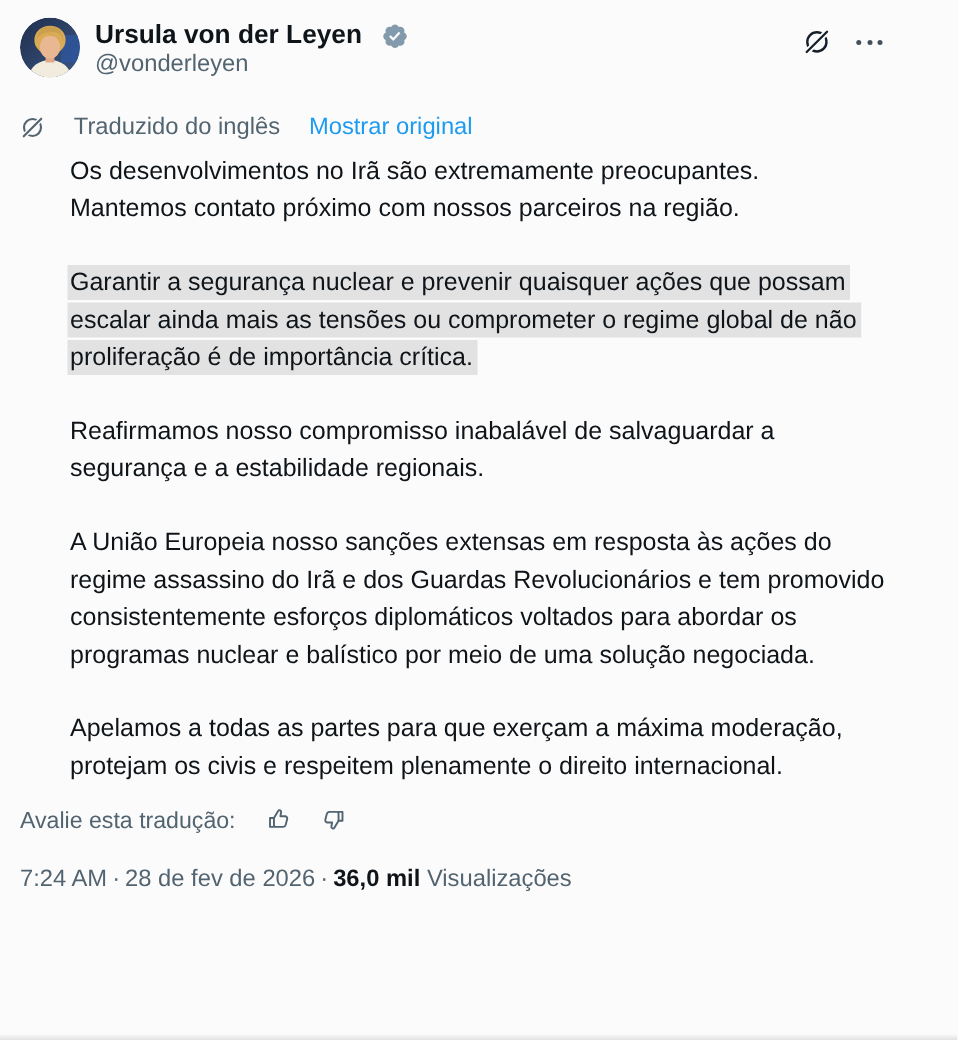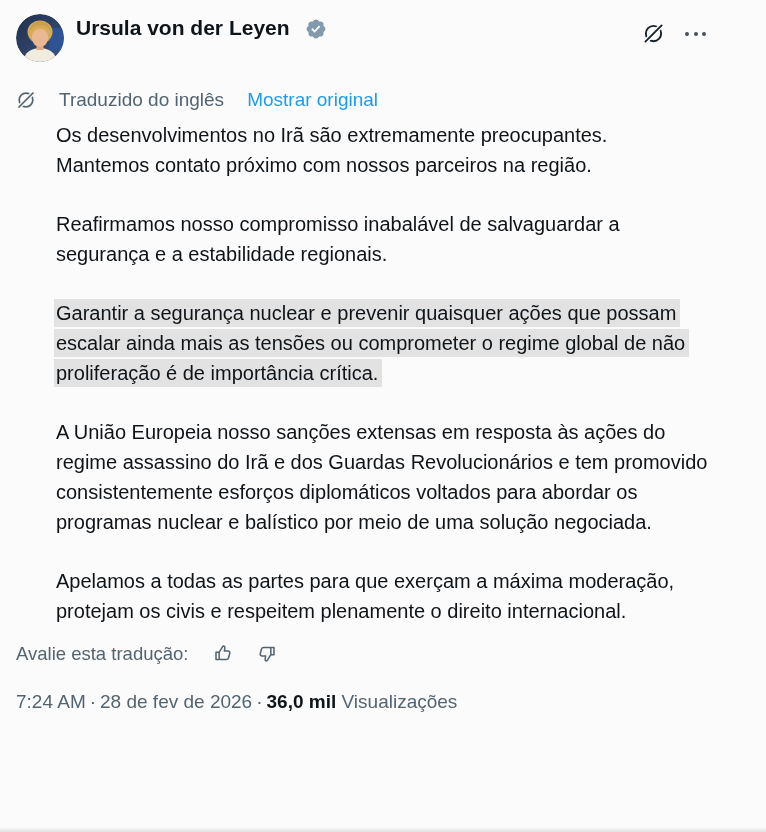--- a/index.html
+++ b/index.html
@@ -118,20 +118,21 @@
     </div>
     <div class="name-block">
       <div class="name-row">
         <span class="display-name">Ursula von der Leyen</span>
         <span class="badge">
           <svg width="22" height="22" viewBox="0 0 24 24">
             <path fill="#829aab" d="M22.25 12c0-1.43-.88-2.67-2.19-3.34.46-1.39.2-2.9-.81-3.91s-2.52-1.27-3.91-.81c-.66-1.31-1.91-2.19-3.34-2.19s-2.67.88-3.33 2.19c-1.4-.46-2.91-.2-3.92.81s-1.26 2.52-.8 3.91c-1.31.67-2.2 1.91-2.2 3.34s.89 2.67 2.2 3.34c-.46 1.39-.21 2.9.8 3.91s2.52 1.26 3.91.81c.67 1.31 1.91 2.19 3.34 2.19s2.68-.88 3.34-2.19c1.39.45 2.9.2 3.91-.81s1.27-2.52.81-3.91c1.31-.67 2.19-1.91 2.19-3.34zm-11.71 4.2L6.8 12.46l1.41-1.42 2.26 2.26 4.8-5.23 1.47 1.36-6.2 6.77z"></path>
           </svg>
         </span>
       </div>
+      <div class="handle">@vonderleyen</div>
     </div>
     <div class="header-actions">
       <button class="icon-btn">
         <svg width="23" height="23" viewBox="0 0 24 24">
           <circle cx="12" cy="12" r="8" fill="none" stroke="#16202a" stroke-width="2"></circle>
           <line x1="4.5" y1="19.5" x2="19.5" y2="4.5" stroke="#fbfbfb" stroke-width="5"></line>
           <line x1="3.5" y1="20.5" x2="20.5" y2="3.5" stroke="#16202a" stroke-width="1.9" stroke-linecap="round"></line>
         </svg>
       </button>
       <button class="icon-btn">
@@ -150,25 +151,25 @@
       <line x1="4" y1="16" x2="16" y2="4" stroke="#fbfbfb" stroke-width="4.2"></line>
       <line x1="3" y1="17" x2="17" y2="3" stroke="#536471" stroke-width="1.7" stroke-linecap="round"></line>
     </svg>
     <span>Traduzido do inglês</span>
     <a class="translate-link">Mostrar original</a>
   </div>
 
   <div class="body-text">
     <p>Os desenvolvimentos no Irã são extremamente preocupantes.
 Mantemos contato próximo com nossos parceiros na região.</p>
-    <p>Reafirmamos nosso compromisso inabalável de salvaguardar a
-segurança e a estabilidade regionais.</p>
     <p><span class="hl">Garantir a segurança nuclear e prevenir quaisquer ações que possam
 escalar ainda mais as tensões ou comprometer o regime global de não
 proliferação é de importância crítica.</span></p>
+    <p>Reafirmamos nosso compromisso inabalável de salvaguardar a
+segurança e a estabilidade regionais.</p>
     <p>A União Europeia nosso sanções extensas em resposta às ações do
 regime assassino do Irã e dos Guardas Revolucionários e tem promovido
 consistentemente esforços diplomáticos voltados para abordar os
 programas nuclear e balístico por meio de uma solução negociada.</p>
     <p>Apelamos a todas as partes para que exerçam a máxima moderação,
 protejam os civis e respeitem plenamente o direito internacional.</p>
   </div>
 
   <div class="rate-row">
     <span>Avalie esta tradução:</span>

